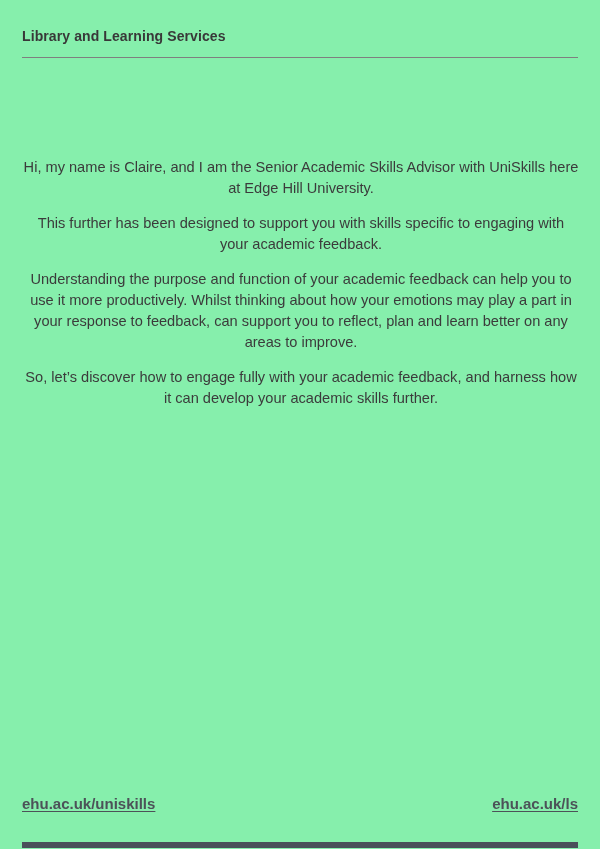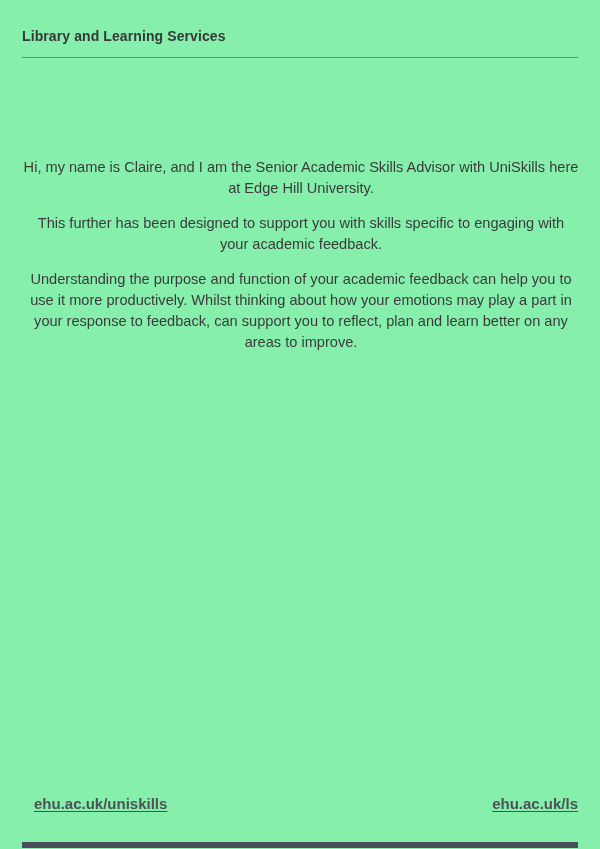--- a/index.html
+++ b/index.html
@@ -60,21 +60,20 @@
     margin-bottom: 14px;
   }
   .doc-footer {
     position: absolute;
     left: 22px;
     right: 22px;
     top: 795px;
     display: flex;
     justify-content: space-between;
     align-items: baseline;
-    margin-left: 12px;
   }
   .footer-link {
     font-size: 15px;
     font-weight: bold;
     color: #4c5258;
     text-decoration: underline;
     text-underline-offset: 2px;
     cursor: pointer;
   }
   .footer-accent-bar {
@@ -95,20 +94,21 @@
     <span class="doc-header-label">Library and Learning Services</span>
   </div>
 
   <div class="doc-header-rule"></div>
 
 
   <div class="doc-body">
     <p>Hi, my name is Claire, and I am the Senior Academic Skills Advisor with UniSkills here at Edge Hill University.</p>
     <p>This further has been designed to support you with skills specific to engaging with your academic feedback.</p>
     <p>Understanding the purpose and function of your academic feedback can help you to use it more productively. Whilst thinking about how your emotions may play a part in your response to feedback, can support you to reflect, plan and learn better on any areas to improve.</p>
+    <p>So, let’s discover how to engage fully with your academic feedback, and harness how it can develop your academic skills further.</p>
   </div>
 
   <div class="doc-footer">
     <a class="footer-link">ehu.ac.uk/uniskills</a>
     <a class="footer-link">ehu.ac.uk/ls</a>
   </div>
 
   <div class="footer-accent-bar"></div>
 
 </div>

